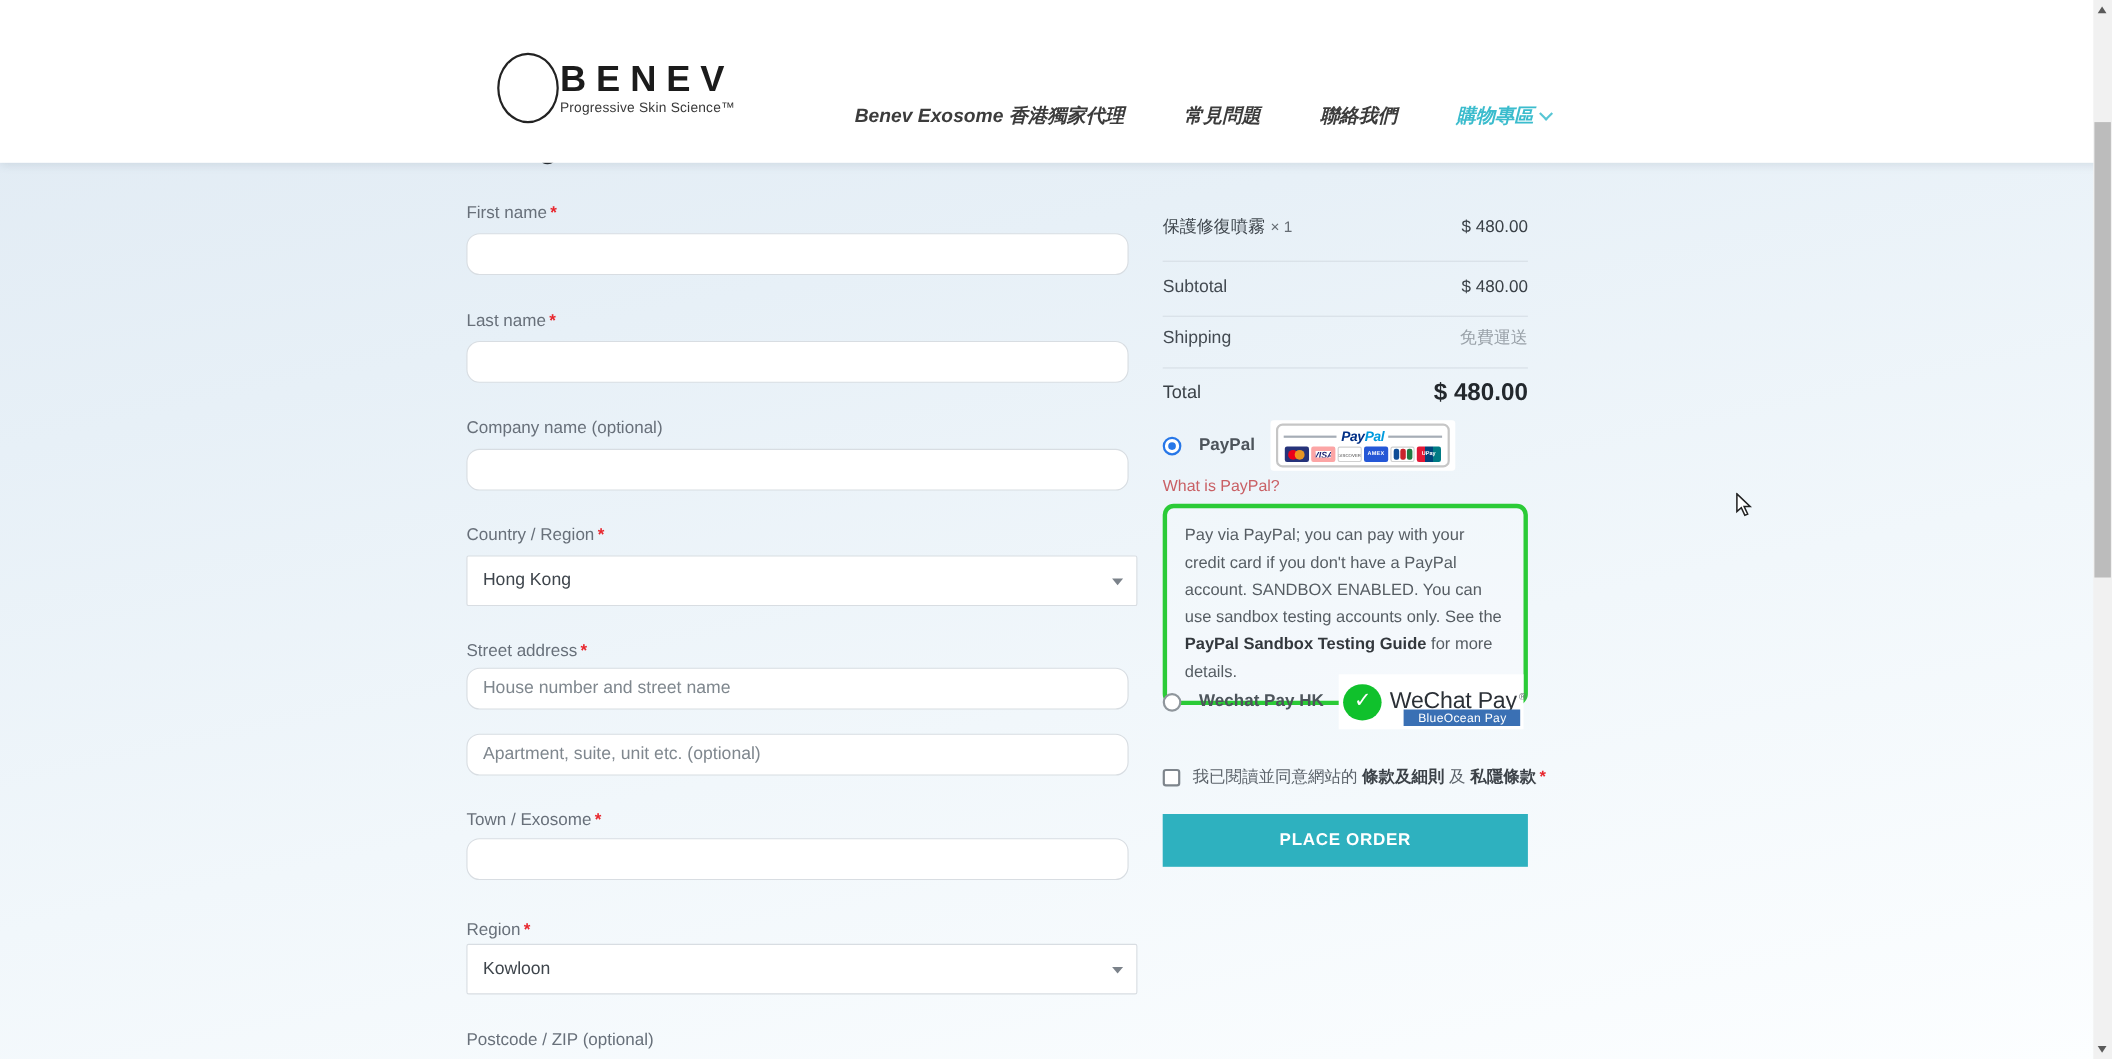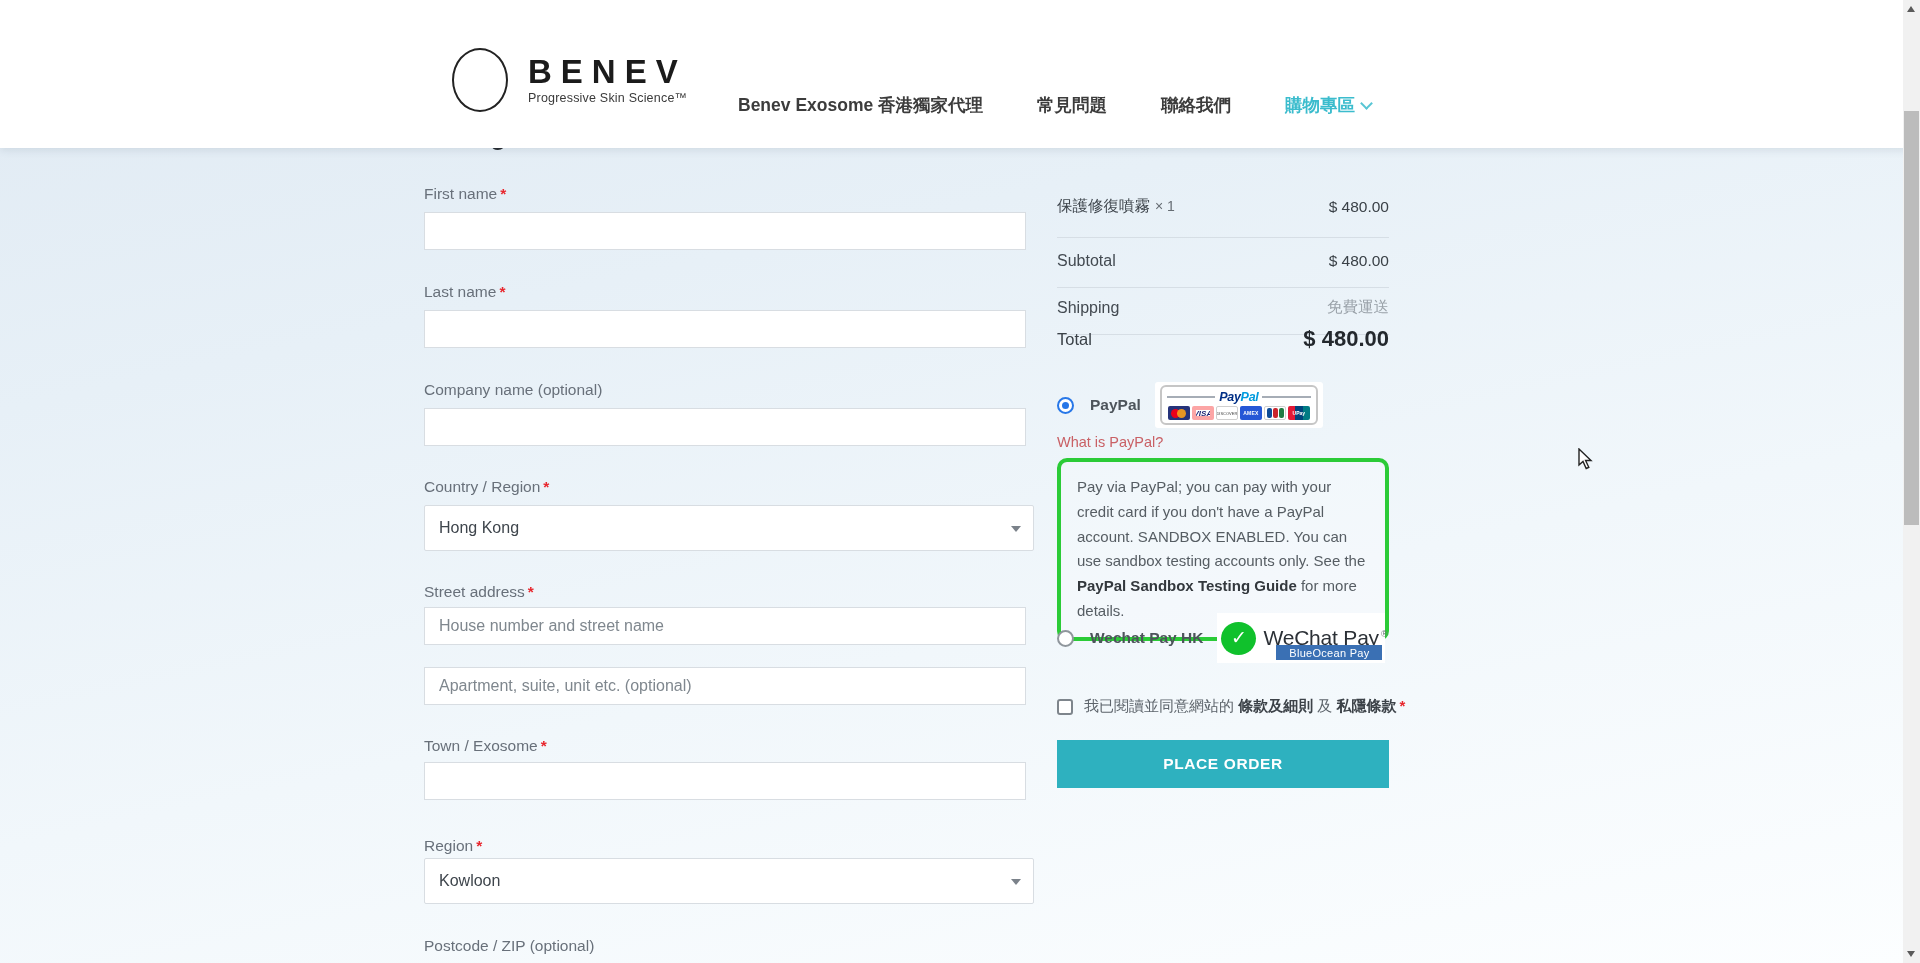--- a/index.html
+++ b/index.html
@@ -4,38 +4,38 @@
 <style>
   html,body{margin:0;padding:0;background:#fff;}
   .page{position:relative;width:1920px;height:963px;overflow:hidden;
         font-family:"Liberation Sans","DejaVu Sans",sans-serif;
         background:linear-gradient(168deg,#e0eaf3 0%,#e7f0f7 30%,#f1f7fb 62%,#fcfeff 100%);}
   
   .header{position:absolute;top:0;left:0;width:1920px;height:148px;background:#ffffff;
           z-index:20;box-shadow:0 2px 8px rgba(70,90,110,.14);}
   .logo{position:absolute;left:452px;top:48px;display:flex;align-items:center;cursor:pointer;}
   .logo-circle{width:52px;height:60px;border:2px solid #222;border-radius:50%;flex:none;}
-  .logo-text{margin-left:20px;}
+  .logo-text{margin-left:1px;}
   .logo-brand{font-size:33px;font-weight:600;letter-spacing:9px;color:#1b1b1b;line-height:1;}
   .logo-tag{font-size:12.5px;color:#3a3a3a;margin-top:3px;letter-spacing:.2px;}
   .nav-row{position:absolute;display:flex;align-items:center;gap:54px;}
   .nav1{left:737px;top:33px;}
-  .nav2{left:738px;top:93px;}
+  .nav2{left:777px;top:93px;font-style:italic;}
   .nav-item{font-size:17.5px;font-weight:700;color:#3c3c3c;display:flex;align-items:center;gap:7px;cursor:pointer;white-space:nowrap;}
   .nav-item.active{color:#3bbccd;}
   .chev{width:7px;height:7px;border-right:2px solid currentColor;border-bottom:2px solid currentColor;
         transform:rotate(45deg);margin-top:-4px;opacity:.85;}
   
   .section-heading{position:absolute;top:120px;font-size:27px;font-weight:700;color:#23272c;z-index:5;white-space:nowrap;}
   
   .form{position:absolute;left:424px;top:0;width:602px;z-index:1;}
   .flabel{position:absolute;left:0;font-size:15.5px;color:#68707a;white-space:nowrap;}
   .req{color:#e8272e;font-weight:700;margin-left:3px;}
   .finput{position:absolute;left:0;width:602px;height:38px;background:#fff;border:1px solid #d8dde2;
-          border-radius:0;padding:0 14px;font-size:16px;color:#3e454c;box-sizing:border-box;outline:none;}
+          border-radius:12px;padding:0 14px;font-size:16px;color:#3e454c;box-sizing:border-box;outline:none;}
   .finput::placeholder{color:#7f878e;opacity:1;}
   .fselect{position:absolute;left:0;width:610px;height:46px;background:#fff;border:1px solid #d8dde2;
            border-radius:2px;display:flex;align-items:center;padding:0 14px;font-size:16px;color:#3e454c;
            box-sizing:border-box;cursor:pointer;}
   .sel-arrow{position:absolute;right:12px;top:50%;margin-top:-2px;width:0;height:0;
              border-left:5px solid transparent;border-right:5px solid transparent;border-top:6px solid #7b828a;}
   
   .ordercol{position:absolute;left:1057px;top:0;width:332px;z-index:1;}
   .orow{position:absolute;left:0;width:332px;display:flex;justify-content:space-between;align-items:center;}
   .divider{position:absolute;left:0;width:332px;height:1px;background:#d6dee5;}
@@ -188,21 +188,21 @@
       <div class="oprice">$ 480.00</div>
     </div>
     <div class="divider" style="top:287px;"></div>
 
     <div class="orow" style="top:297px;">
       <div class="olabel">Shipping</div>
       <div class="oprice muted">免費運送</div>
     </div>
     <div class="divider" style="top:334px;"></div>
 
-    <div class="orow" style="top:326px;text-align:right;">
+    <div class="orow" style="top:344px;text-align:right;">
       <div class="total-label">Total</div>
       <div class="total-value">$ 480.00</div>
     </div>
 
     <div class="payrow" style="top:382px;height:46px;">
       <div class="radio checked"></div>
       <div class="paylabel">PayPal</div>
       <div class="pp-mark">
         <div class="pp-inner">
           <div class="pp-top">

